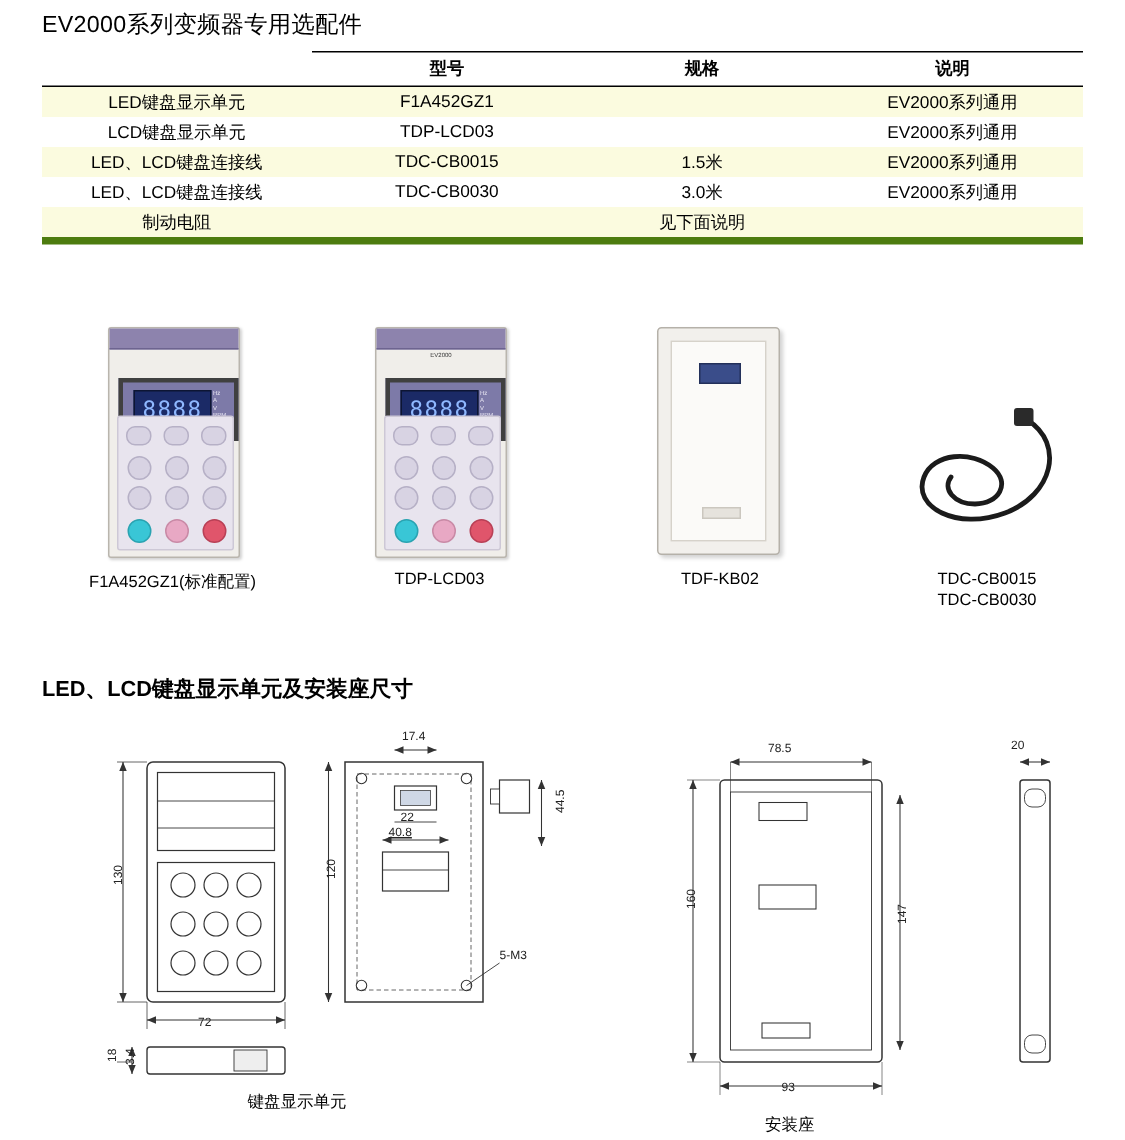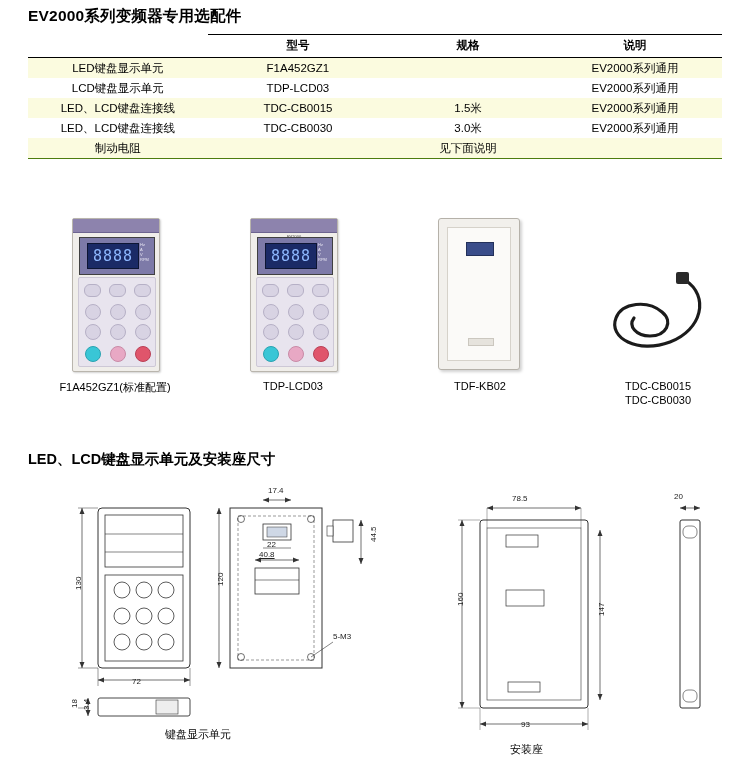--- a/index.html
+++ b/index.html
@@ -18,21 +18,21 @@
   .page {
     position: relative;
     width: 750px;
     height: 760px;
   }
   .title-main {
     position: absolute;
     left: 28px;
     top: 6px;
     font-size: 15.5px;
-    font-weight: bold;
+    font-weight: normal;
     letter-spacing: 0.2px;
     text-align: center;
   }
 
   
   table.acc {
     position: absolute;
     left: 28px;
     top: 34px;
     width: 694px;
@@ -55,21 +55,21 @@
     text-align: center;
     padding: 2px 2px;
     height: 16px;
   }
   tr.r-odd td { background: #fbfbdf; }
   tr.r-even td { background: #ffffff; }
   td.c1 { width: 180px; margin-top: 34px; }
   td.c2 { width: 180px; }
   td.c3 { width: 160px; }
   td.c4 { width: 174px; }
-  tr.last td { border-bottom: 1px solid #4d7c0f; }
+  tr.last td { border-bottom: 5px solid #4d7c0f; }
 
   
   .photos {
     position: absolute;
     left: 0;
     top: 208px;
     width: 750px;
     height: 200px;
   }
   .cap {
@@ -93,25 +93,25 @@
     position: absolute;
     left: 0; top: 0;
     width: 100%;
     height: 13px;
     background: #8d83ad;
     border-bottom: 1px solid #6d6490;
   }
   .dev .screenwrap {
     position: absolute;
     left: 6px;
-    top: 18px;
+    top: 33px;
     width: 74px;
     height: 36px;
     background: #7d7aa8;
-    border: 1px solid #404040;
+    border: 3px solid #404040;
   }
   .dev .screen {
     position: absolute;
     left: 7px;
     top: 5px;
     width: 50px;
     height: 24px;
     background: #1b2a66;
     border: 1px solid #0d1533;
   }

